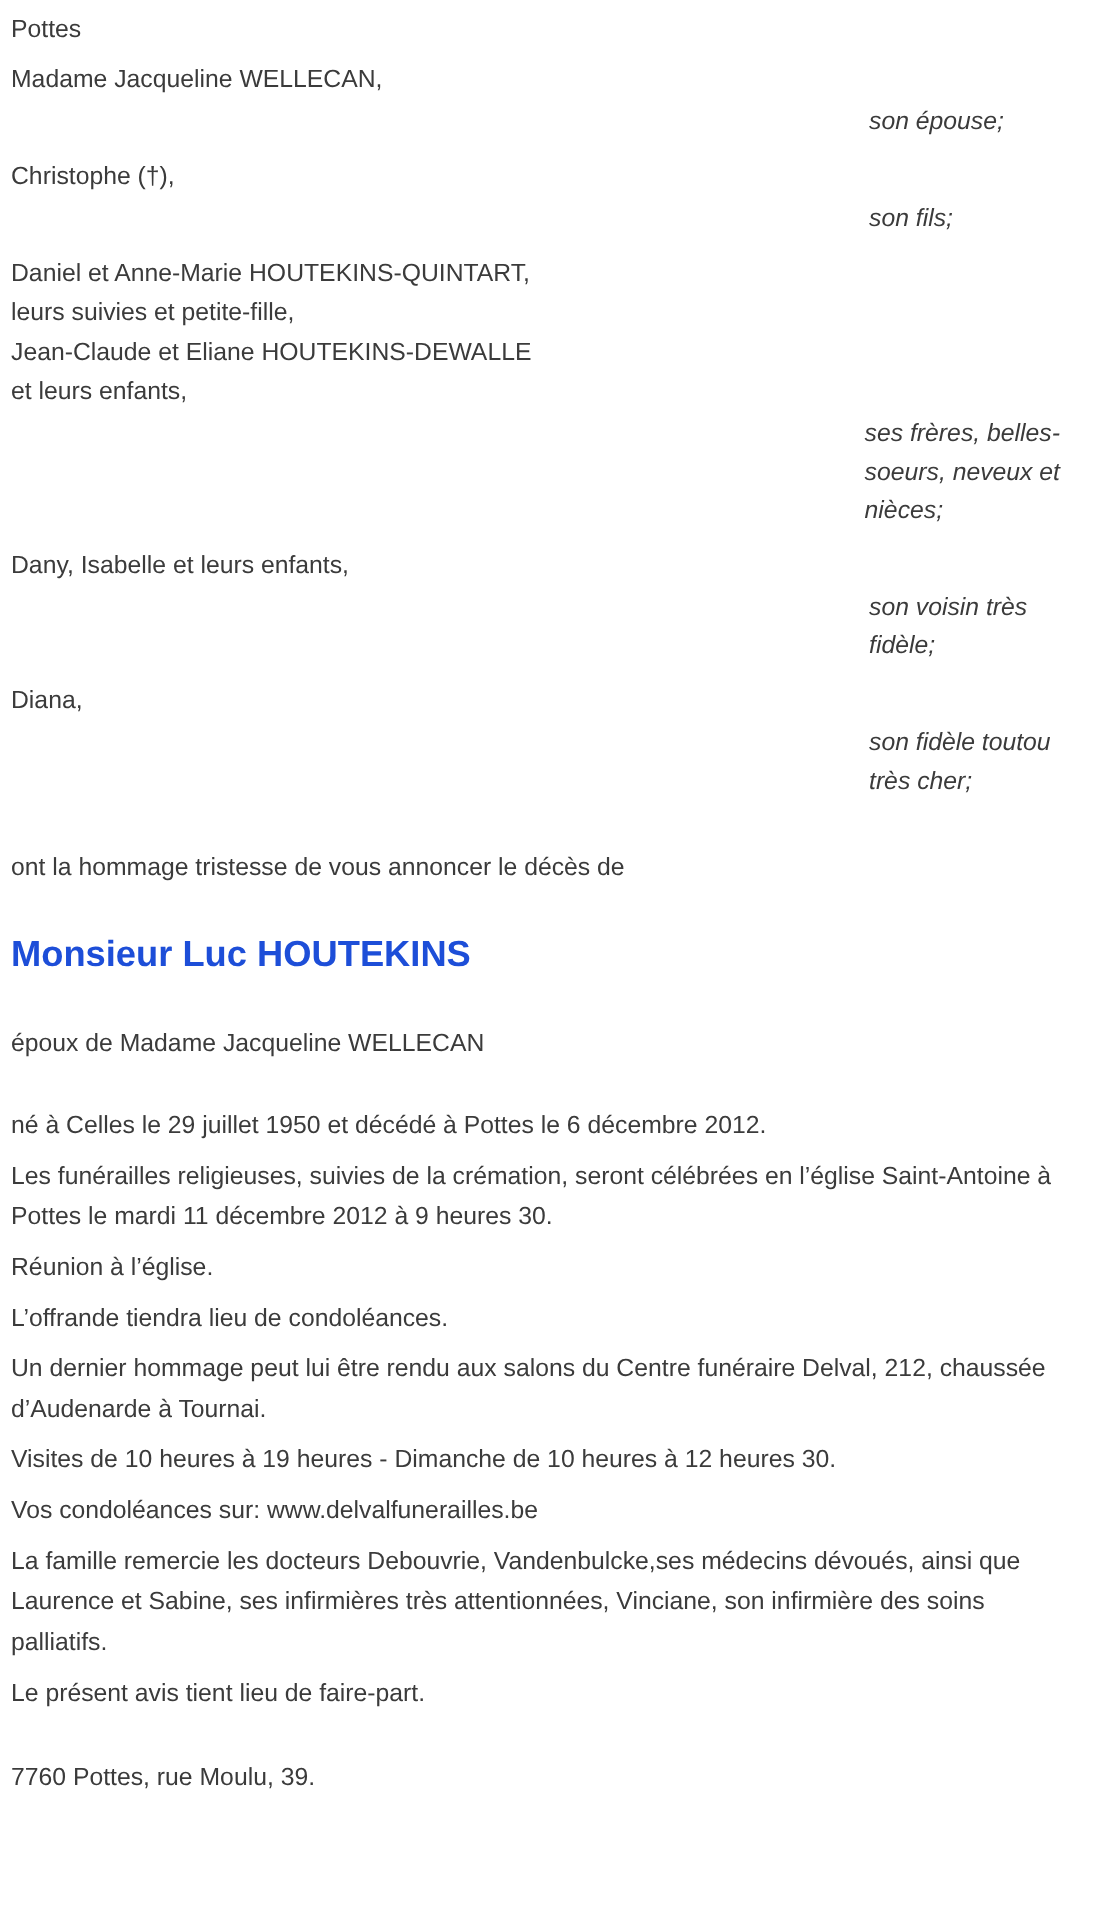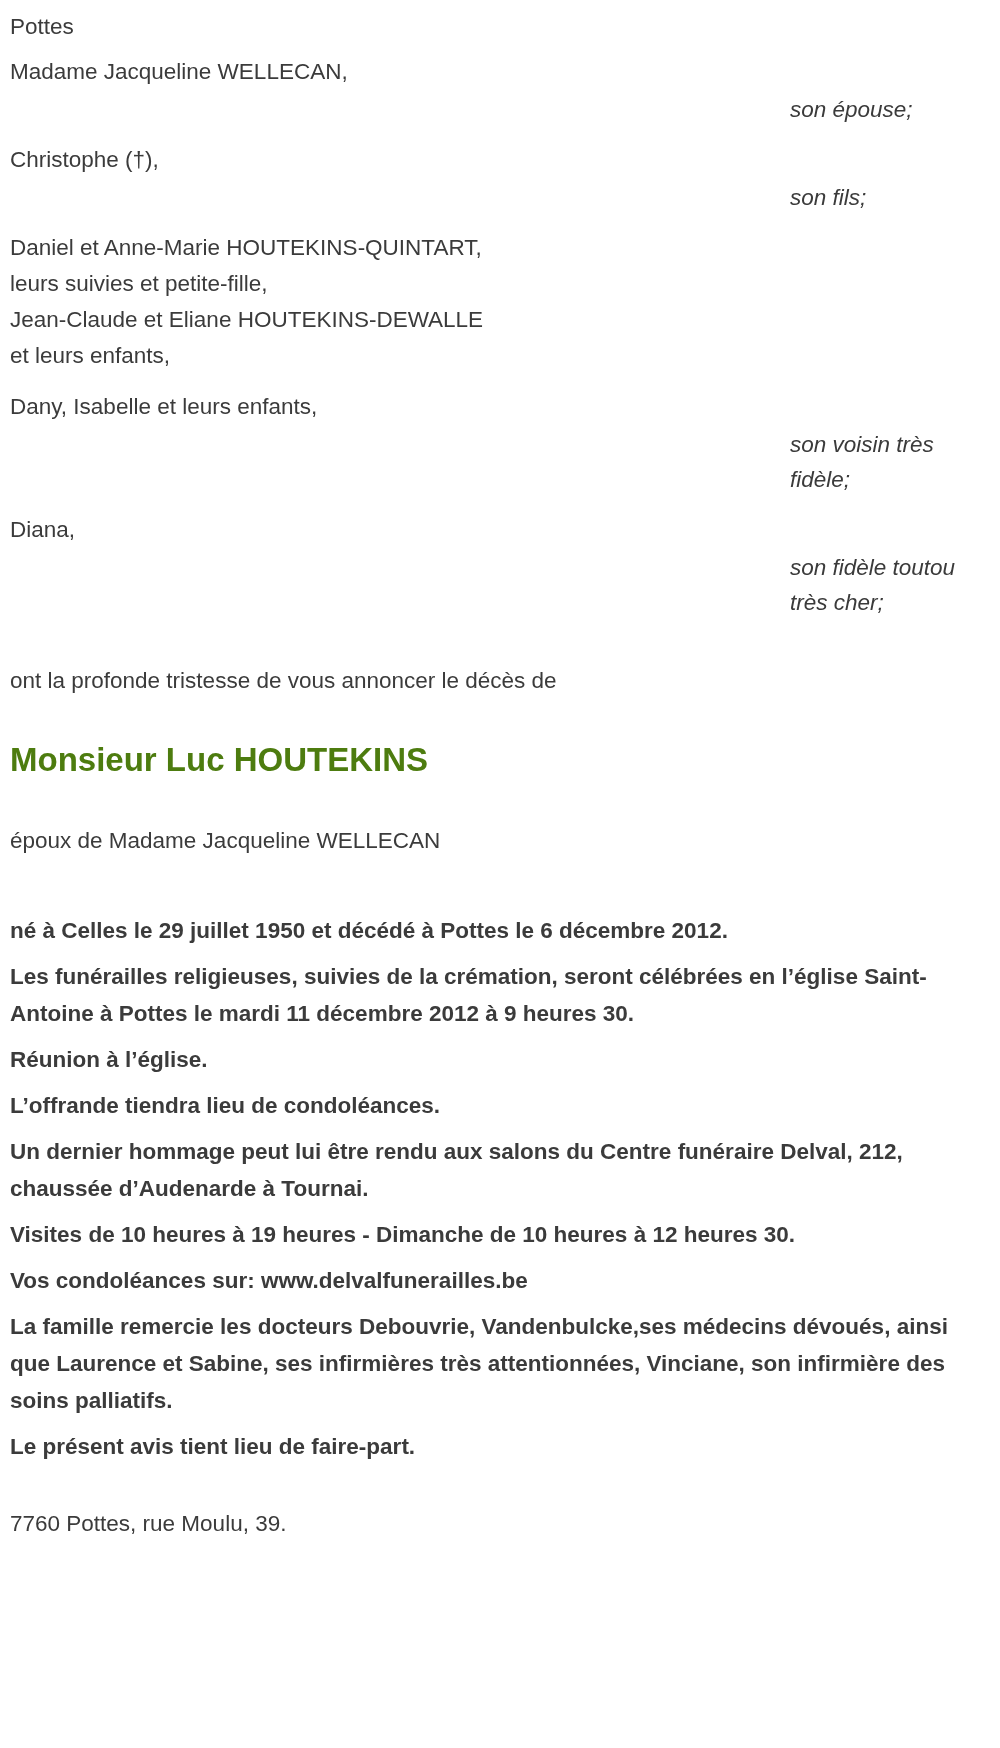--- a/index.html
+++ b/index.html
@@ -40,34 +40,33 @@
     max-width: 200px;
   }
   .intro {
     margin: 42px 0 0 0;
     line-height: 37px;
   }
   h1.deceased {
     margin: 40px 0 0 0;
     font-size: 33px;
     font-weight: 700;
-    color: #4d7c0f;
+    color: #1d4ed8;
     line-height: 1.25;
   }
   .spouse {
     margin: 42px 0 0 0;
     line-height: 37px;
   }
   .body-text {
     margin: 0 0 9px 0;
     line-height: 37px;
   }
   .body-block {
-    margin-top: 53px;
-    font-weight: bold;
+    margin-top: 38px;
   }
   .address {
     margin: 40px 0 0 0;
     line-height: 37px;
   }
 </style>
 </head>
 <body>
 
 <div class="page">
@@ -82,34 +81,35 @@
   <div class="group">
     <p class="name-line">Christophe (†),</p>
     <p class="relation">son fils;</p>
   </div>
 
   <div class="group">
     <p class="name-line">Daniel et Anne-Marie HOUTEKINS-QUINTART,</p>
     <p class="name-line">leurs suivies et petite-fille,</p>
     <p class="name-line">Jean-Claude et Eliane HOUTEKINS-DEWALLE</p>
     <p class="name-line">et leurs enfants,</p>
+    <p class="relation wide">ses frères, belles-soeurs, neveux et nièces;</p>
   </div>
 
   <div class="group">
     <p class="name-line">Dany, Isabelle et leurs enfants,</p>
     <p class="relation">son voisin très fidèle;</p>
   </div>
 
   <div class="group">
     <p class="name-line">Diana,</p>
     <p class="relation">son fidèle toutou très cher;</p>
   </div>
 
 
-  <p class="intro">ont la profonde tristesse de vous annoncer le décès de</p>
+  <p class="intro">ont la hommage tristesse de vous annoncer le décès de</p>
 
   <h1 class="deceased">Monsieur Luc HOUTEKINS</h1>
 
   <p class="spouse">époux de Madame Jacqueline WELLECAN</p>
 
   <div class="body-block">
     <p class="body-text">né à Celles le 29 juillet 1950 et décédé à Pottes le 6 décembre 2012.</p>
     <p class="body-text">Les funérailles religieuses, suivies de la crémation, seront célébrées en l’église Saint-Antoine à Pottes le mardi 11 décembre 2012 à 9 heures 30.</p>
     <p class="body-text">Réunion à l’église.</p>
     <p class="body-text">L’offrande tiendra lieu de condoléances.</p>

